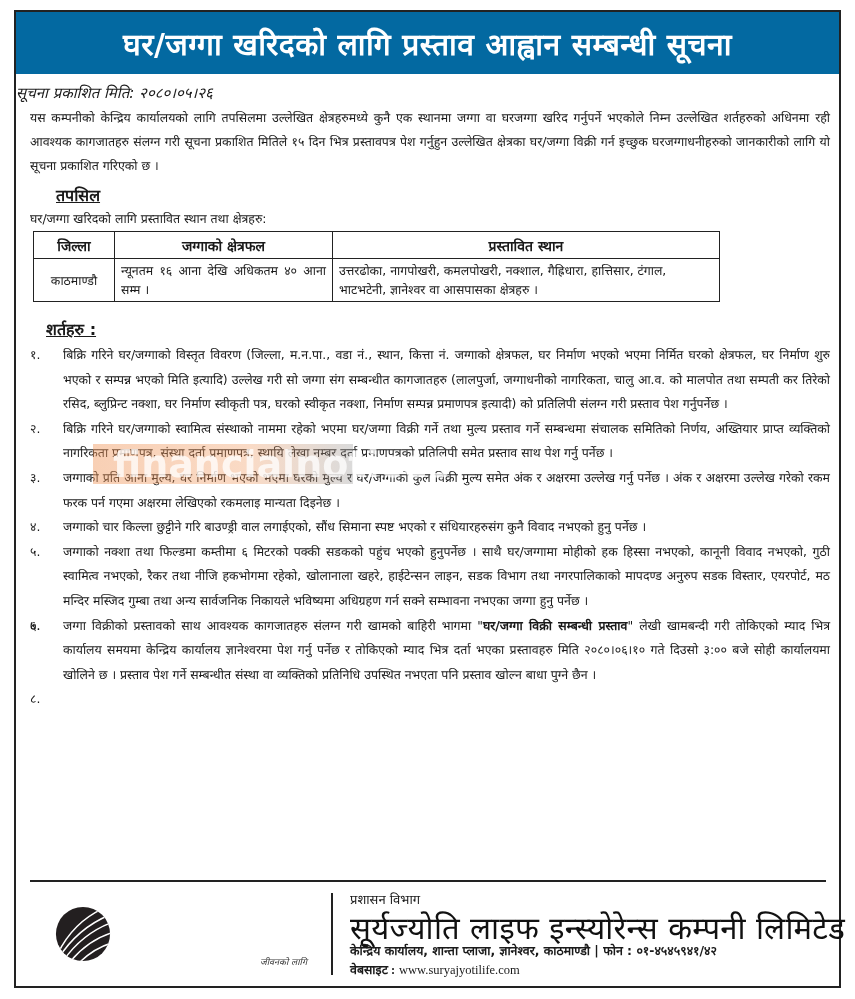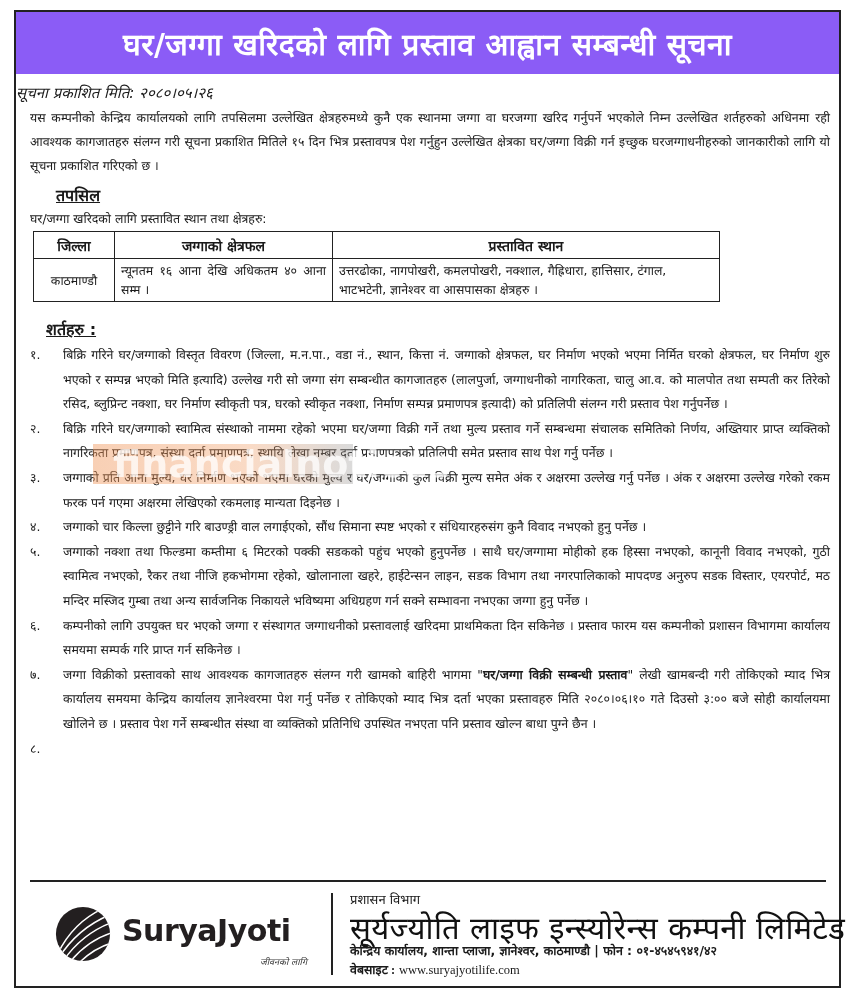--- a/index.html
+++ b/index.html
@@ -1,18 +1,18 @@
 <!DOCTYPE html>
 <html><head>
 <meta charset="utf-8">
 <style>
   html, body { margin: 0; padding: 0; background: #ffffff; }
   body { width: 855px; height: 999px; position: relative; overflow: hidden; font-family: "DejaVu Sans", "Liberation Sans", sans-serif; color: #1a1a1a; }
   .frame { position: absolute; left: 14px; top: 10px; width: 827px; height: 978px; border: 2px solid #222; box-sizing: border-box; }
-  .title-bar { position: absolute; left: 16px; top: 12px; width: 823px; height: 62px; background: #8b5cf6; color: #fff; display: flex; align-items: center; justify-content: center; font-size: 30px; font-weight: bold; letter-spacing: 0.5px; }
+  .title-bar { position: absolute; left: 16px; top: 12px; width: 823px; height: 62px; background: #0369a1; color: #fff; display: flex; align-items: center; justify-content: center; font-size: 30px; font-weight: bold; letter-spacing: 0.5px; }
   .pubdate { position: absolute; left: 16px; width: 852px; top: 82px; text-align: left; font-size: 15px; font-style: italic; }
   .intro { position: absolute; left: 30px; top: 106px; width: 800px; font-size: 12.4px; line-height: 24px; text-align: justify; }
   .tapasil { position: absolute; left: 16px; width: 823px; top: 184px; text-align: left; font-size: 16px; font-weight: bold; text-decoration: underline; padding-left: 40px; }
   .table-caption { position: absolute; left: 30px; top: 210px; font-size: 12.4px; }
   table.loc { position: absolute; left: 33px; top: 231px; width: 687px; border-collapse: collapse; font-size: 12.4px; }
   table.loc th, table.loc td { border: 1.5px solid #222; padding: 2px 6px; }
   table.loc th { font-weight: bold; font-size: 14px; height: 22px; }
   table.loc td { line-height: 19px; vertical-align: middle; }
   table.loc td.district { text-align: center; width: 68px; }
   table.loc td.area { width: 205px; text-align: justify; }
@@ -67,21 +67,21 @@
 </table>
 
 <div class="cond-heading">शर्तहरु :</div>
 
 <ol class="conditions">
   <li><span class="num">१.</span><span>बिक्रि गरिने घर/जग्गाको विस्तृत विवरण (जिल्ला, म.न.पा., वडा नं., स्थान, कित्ता नं. जग्गाको क्षेत्रफल, घर निर्माण भएको भएमा निर्मित घरको क्षेत्रफल, घर निर्माण शुरु भएको र सम्पन्न भएको मिति इत्यादि) उल्लेख गरी सो जग्गा संग सम्बन्धीत कागजातहरु (लालपुर्जा, जग्गाधनीको नागरिकता, चालु आ.व. को मालपोत तथा सम्पती कर तिरेको रसिद, ब्लुप्रिन्ट नक्शा, घर निर्माण स्वीकृती पत्र, घरको स्वीकृत नक्शा, निर्माण सम्पन्न प्रमाणपत्र इत्यादी) को प्रतिलिपी संलग्न गरी प्रस्ताव पेश गर्नुपर्नेछ ।</span></li>
   <li><span class="num">२.</span><span>बिक्रि गरिने घर/जग्गाको स्वामित्व संस्थाको नाममा रहेको भएमा घर/जग्गा विक्री गर्ने तथा मुल्य प्रस्ताव गर्ने सम्बन्धमा संचालक समितिको निर्णय, अख्तियार प्राप्त व्यक्तिको नागरिकता प्रमाणपत्र, संस्था दर्ता प्रमाणपत्र, स्थायि लेखा नम्बर दर्ता प्रमाणपत्रको प्रतिलिपी समेत प्रस्ताव साथ पेश गर्नु पर्नेछ ।</span></li>
   <li><span class="num">३.</span><span>जग्गाको प्रति आना मुल्य, घर निर्माण भएको भएमा घरको मुल्य र घर/जग्गाको कुल विक्री मुल्य समेत अंक र अक्षरमा उल्लेख गर्नु पर्नेछ । अंक र अक्षरमा उल्लेख गरेको रकम फरक पर्न गएमा अक्षरमा लेखिएको रकमलाइ मान्यता दिइनेछ ।</span></li>
   <li><span class="num">४.</span><span>जग्गाको चार किल्ला छुट्टीने गरि बाउण्ड्री वाल लगाईएको, सौंध सिमाना स्पष्ट भएको र संधियारहरुसंग कुनै विवाद नभएको हुनु पर्नेछ ।</span></li>
   <li><span class="num">५.</span><span>जग्गाको नक्शा तथा फिल्डमा कम्तीमा ६ मिटरको पक्की सडकको पहुंच भएको हुनुपर्नेछ । साथै घर/जग्गामा मोहीको हक हिस्सा नभएको, कानूनी विवाद नभएको, गुठी स्वामित्व नभएको, रैकर तथा नीजि हकभोगमा रहेको, खोलानाला खहरे, हाईटेन्सन लाइन, सडक विभाग तथा नगरपालिकाको मापदण्ड अनुरुप सडक विस्तार, एयरपोर्ट, मठ मन्दिर मस्जिद गुम्बा तथा अन्य सार्वजनिक निकायले भविष्यमा अधिग्रहण गर्न सक्ने सम्भावना नभएका जग्गा हुनु पर्नेछ ।</span></li>
-  <li><span class="num">६.</span><span>कम्पनीको लागि उपयुक्त घर भएको जग्गा र संस्थागत जग्गाधनीको प्रस्तावलाई खरिदमा प्राथमिकता दिन सकिनेछ । प्रस्ताव फारम यस कम्पनीको प्रशासन विभागमा कार्यालय समयमा सम्पर्क गरि प्राप्त गर्न सकिनेछ ।</span></li>
+  <li><span class="num">६.</span></li>
   <li><span class="num">७.</span><span>जग्गा विक्रीको प्रस्तावको साथ आवश्यक कागजातहरु संलग्न गरी खामको बाहिरी भागमा "</span><b>घर/जग्गा विक्री सम्बन्धी प्रस्ताव</b><span>" लेखी खामबन्दी गरी तोकिएको म्याद भित्र कार्यालय समयमा केन्द्रिय कार्यालय ज्ञानेश्वरमा पेश गर्नु पर्नेछ र तोकिएको म्याद भित्र दर्ता भएका प्रस्तावहरु मिति २०८०।०६।१० गते दिउसो ३:०० बजे सोही कार्यालयमा खोलिने छ । प्रस्ताव पेश गर्ने सम्बन्धीत संस्था वा व्यक्तिको प्रतिनिधि उपस्थित नभएता पनि प्रस्ताव खोल्न बाधा पुग्ने छैन ।</span></li>
   <li><span class="num">८.</span></li>
 </ol>
 
 <div class="watermark">financialnotices</div>
 
 <div class="divider"></div>
 
 <div class="logo">
   <svg class="logo-mark" viewBox="0 0 60 60">
@@ -93,21 +93,20 @@
     <circle cx="30" cy="30" r="28" fill="#231f20"></circle>
     <g clip-path="url(#c)" stroke="#ffffff" stroke-width="1.6" fill="none">
       <path d="M4 50 Q20 18 50 4"></path>
       <path d="M4 56 Q24 24 58 10"></path>
       <path d="M8 60 Q28 30 60 18"></path>
       <path d="M14 62 Q34 36 62 28"></path>
       <path d="M22 64 Q40 44 64 38"></path>
       <path d="M30 66 Q46 52 64 48"></path>
     </g>
   </svg>
-  <div class="logo-text">SuryaJyoti</div>
   <div class="logo-tagline">जीवनको लागि</div>
 </div>
 
 <div class="vline"></div>
 
 <div class="dept">प्रशासन विभाग</div>
 <div class="company">सूर्यज्योति लाइफ इन्स्योरेन्स कम्पनी लिमिटेड</div>
 <div class="address">केन्द्रिय कार्यालय, शान्ता प्लाजा, ज्ञानेश्वर, काठमाण्डौ | फोन : ०१-४५४५९४१/४२</div>
 <div class="website">
   <b>वेबसाइट :</b>

